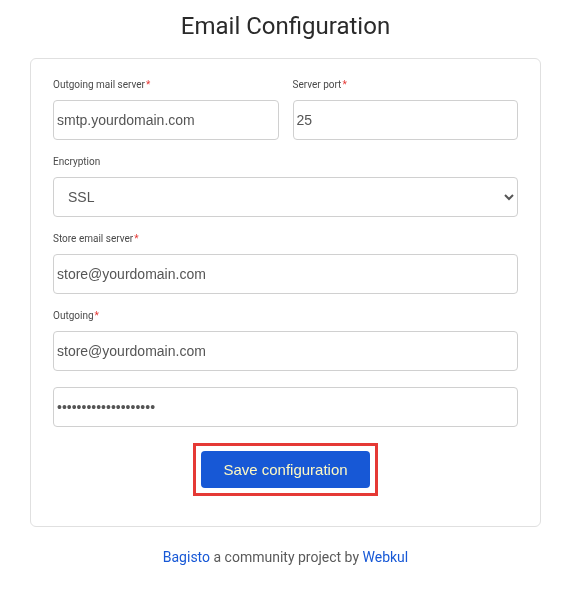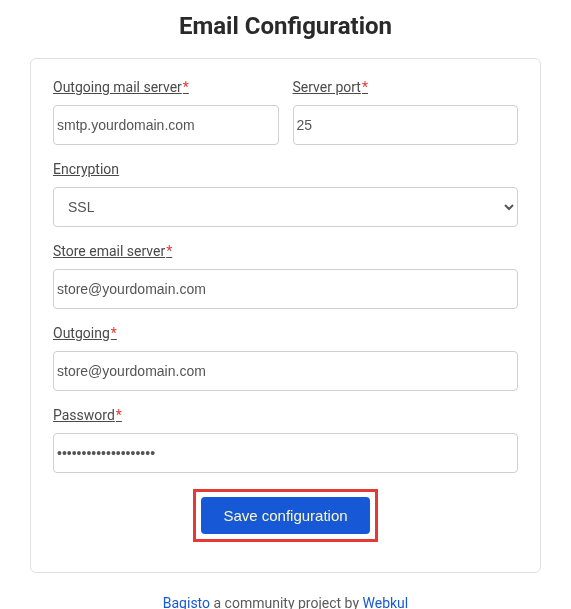--- a/index.html
+++ b/index.html
@@ -11,21 +11,21 @@
       font-family: -apple-system, BlinkMacSystemFont, "Segoe UI", Roboto, Arial, sans-serif;
       background: #ffffff;
       width: 571px;
       height: 609px;
       position: relative;
       color: #333;
     }
     .page-title {
       text-align: center;
       font-size: 24px;
-      font-weight: 700;
+      font-weight: 400;
       color: #2a2a2a;
       padding-top: 12px;
       padding-bottom: 18px;
     }
     .card {
       margin: 0 30px;
       border: 1px solid #e0e0e0;
       border-radius: 6px;
       padding: 20px 22px 30px 22px;
       background: #fff;
@@ -42,24 +42,23 @@
     }
     .field-group {
       margin-bottom: 16px;
       display: flex;
       flex-direction: column;
     }
     .field-group:last-of-type {
       margin-bottom: 22px;
     }
     label {
-      font-size: 14px;
+      font-size: 10px;
       color: #4a4a4a;
       margin-bottom: 10px;
-      text-decoration: underline;
     }
     .required {
       color: #e53935;
       margin-left: 1px;
     }
     input[type="text"],
     input[type="password"] {
       width: 100%;
       height: 40px;
       padding: 0 3px;
@@ -147,23 +146,20 @@
   </div>
 
   <div class="field-group">
     <label>
       <span>Outgoing</span><span class="required">*</span>
     </label>
     <input type="text" value="store@yourdomain.com" style="">
   </div>
 
   <div class="field-group">
-    <label>
-      <span>Password</span><span class="required">*</span>
-    </label>
     <input type="password" value="••••••••••••••••••••" style="">
   </div>
 
   <div class="button-wrap">
     <div class="save-highlight">
       <button class="save-button">Save configuration</button>
     </div>
   </div>
 
 </div>

